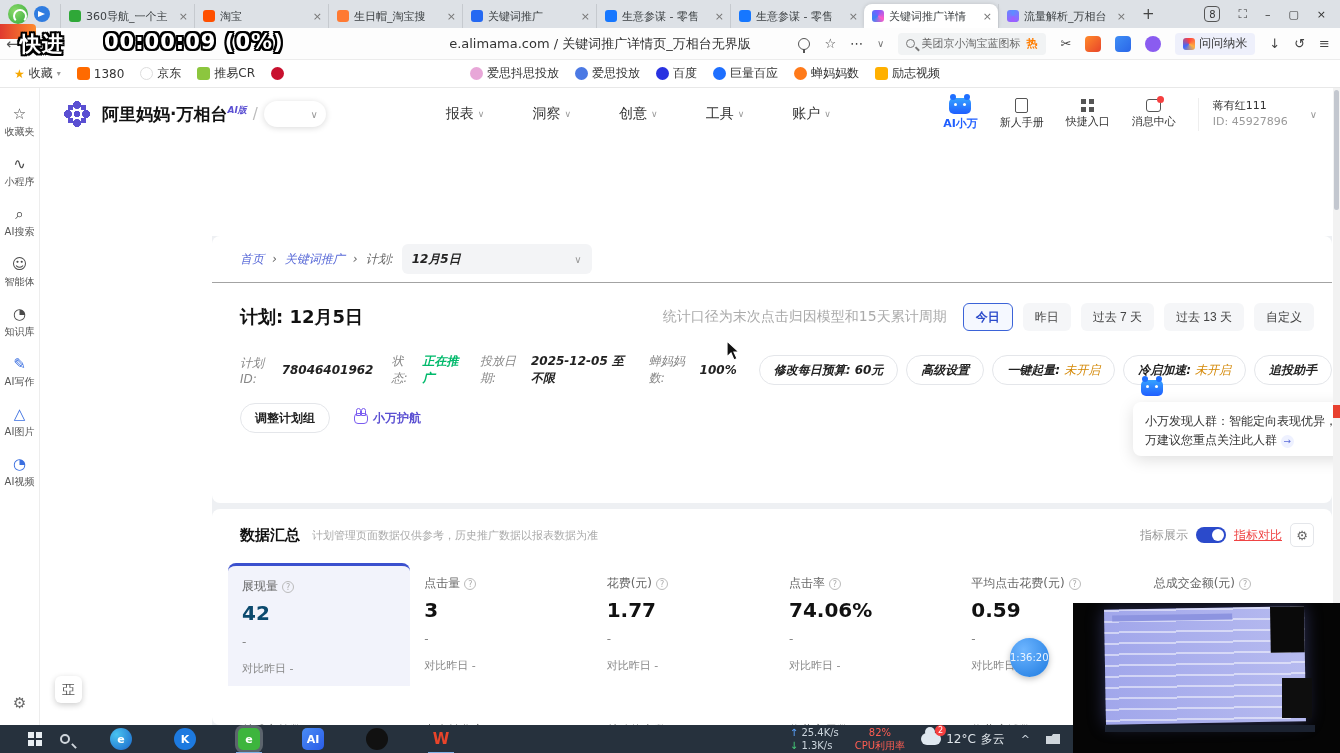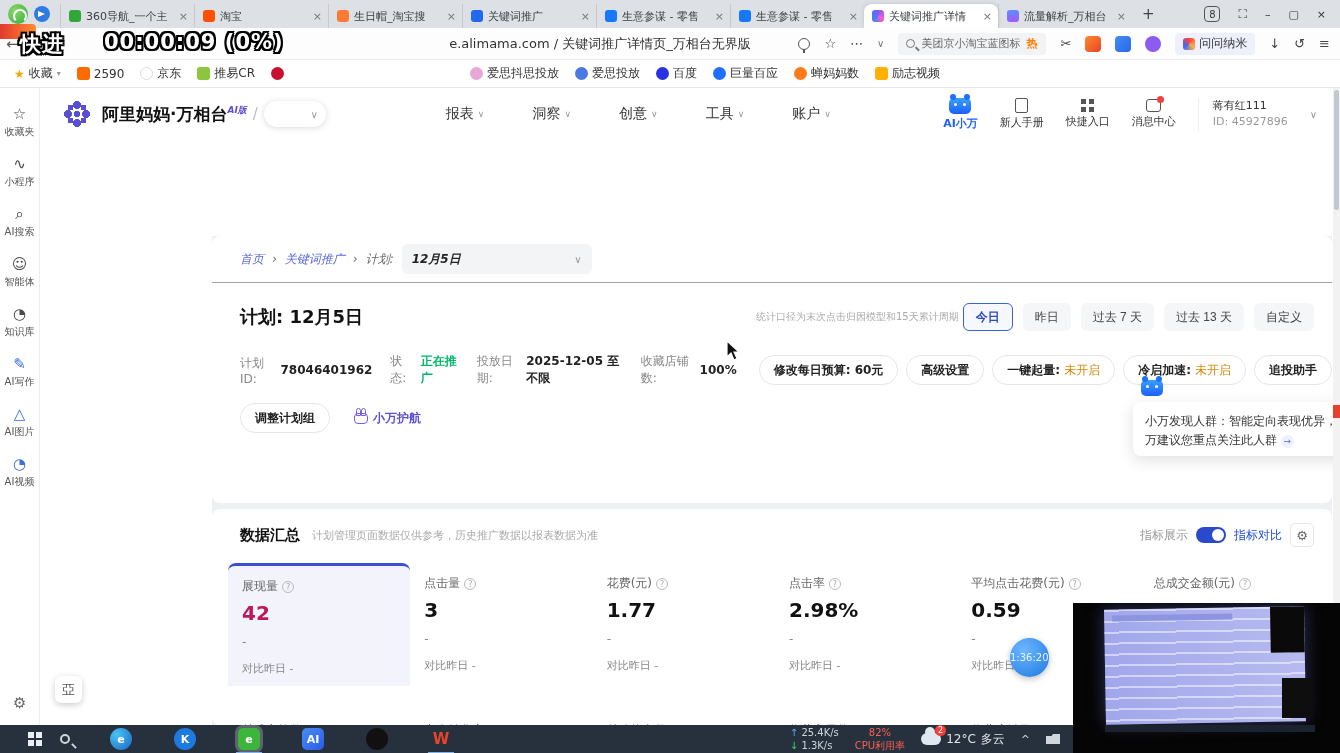--- a/index.html
+++ b/index.html
@@ -115,26 +115,26 @@
   .panel { background:#fff; border-radius:8px; }
   .panel1 { position:absolute; left:0; top:0; width:1120px; height:267px; }
   .crumbrow { height:47px; display:flex; align-items:center; padding-left:28px; font-size:12px; color:#666;
     border-bottom:1px solid #a3a3a3; gap:8px;font-style:italic; }
   .crumbrow .link { color:#5a6bd8; }
   .crumbsel { width:190px; height:30px; background:#f3f4f6; border-radius:6px; display:flex; align-items:center;
     justify-content:space-between; padding:0 10px; color:#222; font-weight:bold; font-size:12px; }
   .crumbsel .cv { color:#999; font-weight:normal; font-size:10px; }
   .planrow { display:flex; align-items:center; padding:20px 18px 0 28px; }
   .ptitle { font-size:18px; font-weight:bold; color:#111; }
-  .pnote { margin-left:auto; font-size:10px; color:#aaa; margin-right:4px; }
+  .pnote { margin-left:auto; font-size:14px; color:#aaa; margin-right:16px; }
   .dbtns { display:flex; gap:10px; }
   .dbtn { height:28px; padding:0 12px; border-radius:6px; background:#f5f6f8; color:#444; font-size:12px;
     border:none; display:flex; align-items:center; }
   .dbtn.sel { background:#f5f8ff; border:1px solid #3b63d8; color:#2b4acb; font-weight:bold; }
-  .detailrow { display:flex; align-items:center; gap:8px; padding:22px 0 0 28px; font-size:12px; color:#888; flex-wrap:nowrap; }
+  .detailrow { display:flex; align-items:center; gap:8px; padding:22px 0 0 28px; font-size:12px; color:#888; flex-wrap:nowrap;font-style:italic; }
   .detailrow b { color:#222; font-weight:bold; }
   .green { color:#00b96b !important; }
   .orange { color:#d48806 !important; font-weight:normal !important; }
   .pill { height:30px; padding:0 14px; border:1px solid #e4e6ea; border-radius:16px; background:#fff;
     display:flex; align-items:center; gap:4px; font-size:12px; color:#222; font-weight:bold; white-space:nowrap; }
   .pillrow2 { display:flex; gap:24px; padding:16px 0 0 28px; }
   .guard { display:flex; align-items:center; gap:5px; color:#5a4fd2; font-size:12px; font-weight:bold; }
   .bunny { width:14px; height:11px; border:1.5px solid #7a5cf0; border-radius:4px; position:relative; }
   .bunny:before,.bunny:after{content:"";position:absolute;top:-6px;width:3px;height:6px;border:1.5px solid #7a5cf0;border-radius:3px 3px 0 0;}
   .bunny:before{left:1px;} .bunny:after{right:1px;}
@@ -143,33 +143,33 @@
     box-shadow:0 4px 16px rgba(0,0,0,.13); padding:10px 12px 0 12px; font-size:12px; color:#333; line-height:1.6; z-index:30; }
   .tooltip .mini-robot { position:absolute; left:8px; top:-22px; }
   .tooltip .arrowc { display:inline-block; width:13px; height:13px; border-radius:50%; background:#eef1ff; color:#5a6bd8;
     font-size:9px; text-align:center; line-height:13px; }
 
   .panel2 { position:absolute; left:0; top:273px; width:1120px; height:216px; padding-top:14px; }
   .sumrow { display:flex; align-items:center; padding:0 18px 0 28px; }
   .sumtitle { font-size:15px; font-weight:bold; color:#111; }
   .sumnote { font-size:11px; color:#aaa; margin-left:12px; }
   .sumright { margin-left:auto; display:flex; align-items:center; gap:8px; font-size:12px; }
-  .lab-gray { color:#999; } .lab-dark { color:#1d4ed8; }
+  .lab-gray { color:#999; } .lab-dark { color:#ef4444;text-decoration:underline; }
   .toggle { width:30px; height:16px; border-radius:8px; background:#2b4acb; position:relative; }
   .toggle:after{content:"";position:absolute;right:2px;top:2px;width:12px;height:12px;background:#fff;border-radius:50%;}
   .gearbox { width:24px; height:24px; border:1px solid #e4e6ea; border-radius:5px; display:flex; align-items:center;
     justify-content:center; color:#666; font-size:13px; }
   .mgrid { display:grid; grid-template-columns:repeat(6,1fr); padding:16px 10px 0 16px; }
   .mcard { padding:12px 0 10px 14px; border-radius:8px 8px 0 0; }
   .mcard.sel { background:#f2f3fb; border-top:3px solid #3b50ce; }
   .mlabel { font-size:12px; color:#666; display:flex; align-items:center; gap:4px; }
   .q { display:inline-block; width:12px; height:12px; border:1px solid #bbb; border-radius:50%; color:#aaa;
     font-size:8px; text-align:center; line-height:11px; }
   .mvalue { font-size:20px; font-weight:bold; color:#111; margin-top:6px; }
-  .mvalue.blue { color:#be185d; }
+  .mvalue.blue { color:#0c4a6e; }
   .msub { font-size:12px; color:#888; margin-top:10px; }
   .mcmp { font-size:11px; color:#888; margin-top:12px; }
 
   .scrollbar { position:absolute; left:1333px; top:88px; width:7px; height:637px; background:#f2f2f2; }
   .thumb { position:absolute; left:1px; top:2px; width:5px; height:120px; background:#c3c7cf; border-radius:3px; }
   .redtab { position:absolute; left:1327px; top:405px; width:13px; height:13px; background:#e8402f; border-radius:7px 0 0 7px; }
 
   .floatbtn { position:absolute; left:55px; top:676px; width:27px; height:27px; background:#fff; border-radius:6px;
     box-shadow:0 2px 6px rgba(0,0,0,.2); display:flex; align-items:center; justify-content:center;
     font-size:13px; color:#555; z-index:40; }
@@ -304,21 +304,21 @@
 </div>
 
 <div class="bookbar">
   <div class="bm">
     <span style="color:#f6a700">★</span>
     <span>收藏</span>
     <span style="font-size:8px;color:#999">▾</span>
   </div>
   <div class="bm">
       <span class="bi" style="background:#ff6a00"></span>
-      <span>2590</span>
+      <span>1380</span>
     </div>
   <div class="bm">
       <span class="bi" style="background:#fff;border:1px solid #ddd;border-radius:50%"></span>
       <span>京东</span>
     </div>
   <div class="bm">
       <span class="bi" style="background:#8cc63e"></span>
       <span>推易CR</span>
     </div>
   <div class="bm">
@@ -470,21 +470,21 @@
           <button class="dbtn">自定义</button>
         </div>
       </div>
       <div class="detailrow">
         <span>计划ID:</span>
           <b>78046401962</b>
         <span style="margin-left:10px">状态:</span>
           <b class="green">正在推广</b>
         <span style="margin-left:10px">投放日期:</span>
           <b>2025-12-05 至 不限</b>
-        <span style="margin-left:10px">收藏店铺数:</span>
+        <span style="margin-left:10px">蝉妈妈数:</span>
           <b>100%</b>
         <div class="pill" style="margin-left:14px">
             <span>修改每日预算: 60元</span>
           </div>
         <div class="pill">
             <span>高级设置</span>
           </div>
         <div class="pill">
             <span>一键起量:</span>
             <span class="orange">未开启</span>
@@ -556,21 +556,21 @@
             </div>
           <div class="mvalue">1.77</div>
           <div class="msub">-</div>
           <div class="mcmp">对比昨日 -</div>
         </div>
         <div class="mcard">
           <div class="mlabel">
               <span>点击率</span>
               <span class="q">?</span>
             </div>
-          <div class="mvalue">2.98%</div>
+          <div class="mvalue">74.06%</div>
           <div class="msub">-</div>
           <div class="mcmp">对比昨日 -</div>
         </div>
         <div class="mcard">
           <div class="mlabel">
               <span>平均点击花费(元)</span>
               <span class="q">?</span>
             </div>
           <div class="mvalue">0.59</div>
           <div class="msub">-</div>

